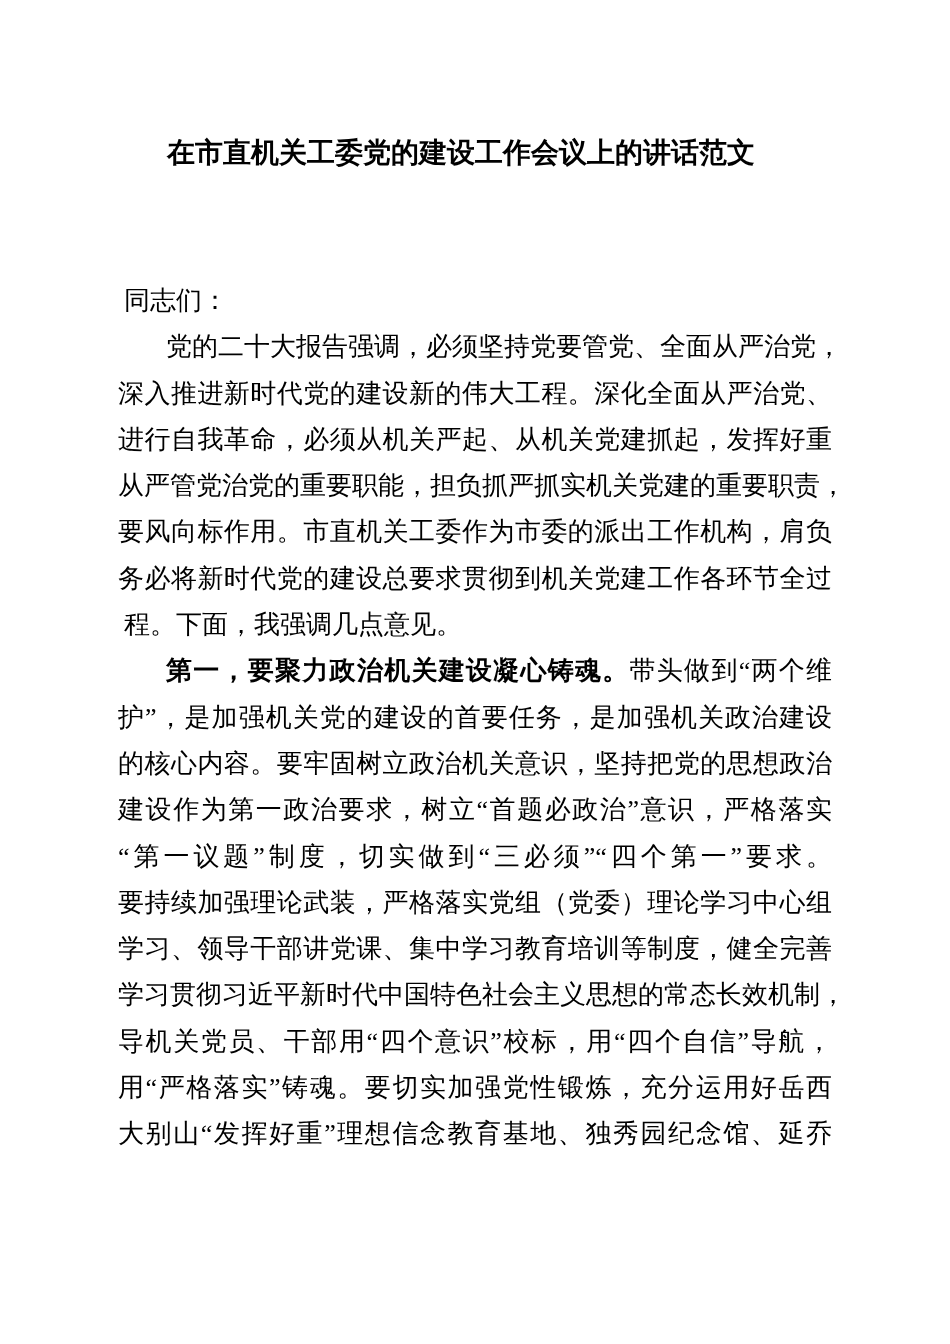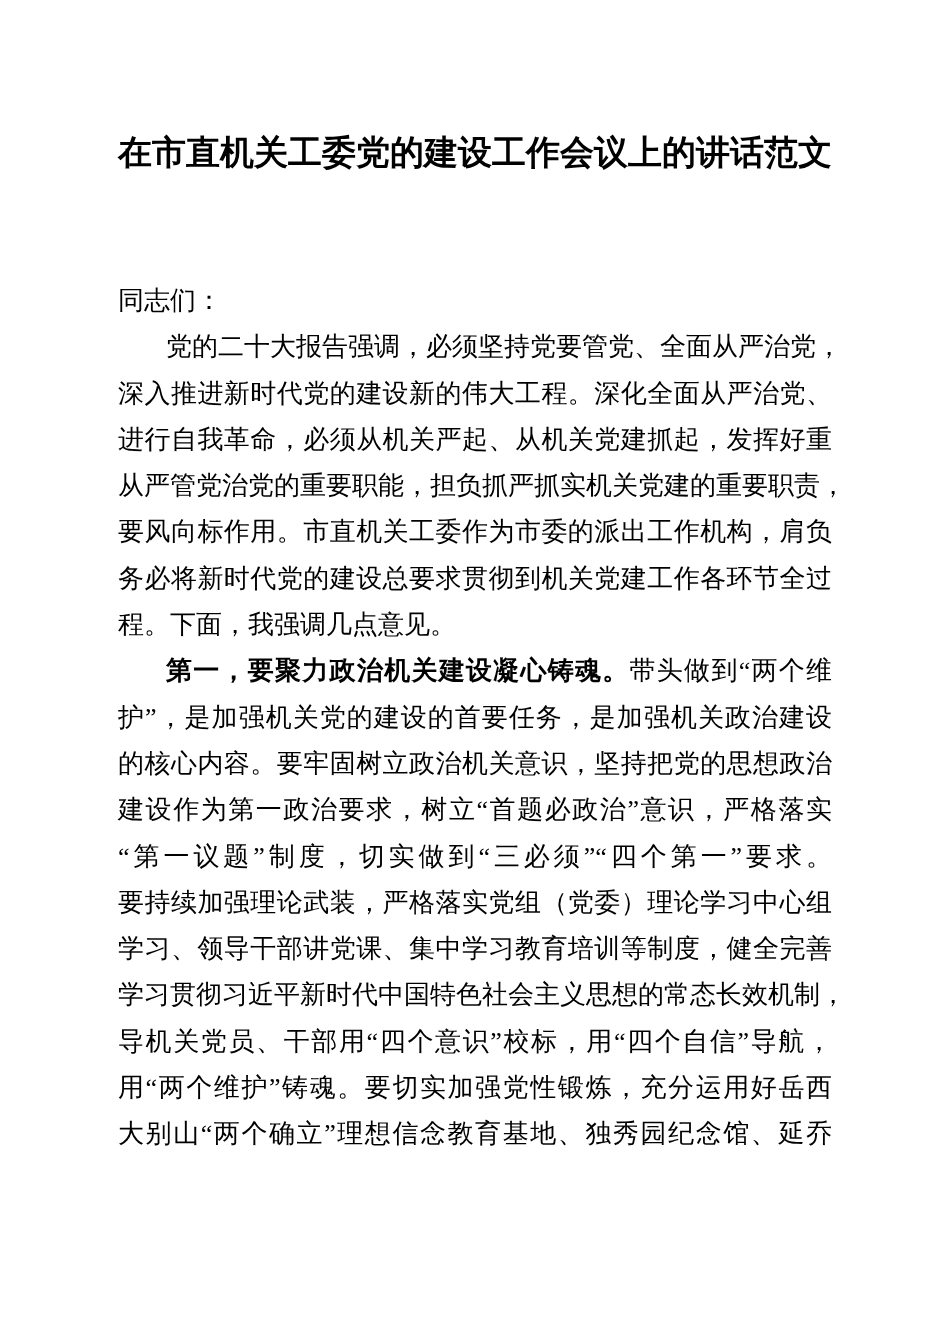--- a/index.html
+++ b/index.html
@@ -11,25 +11,25 @@
     position: relative;
     width: 950px;
     height: 1344px;
     background: #ffffff;
     color: #000000;
     font-family: "Liberation Serif", "DejaVu Serif", serif;
     overflow: hidden;
   }
   .doc-title {
     position: absolute;
-    left: 118px;
+    left: 104px;
     top: 126px;
     width: 714px;
     margin: 0;
-    font-size: 34px;
+    font-size: 28px;
     line-height: 54px;
     font-weight: bold;
     text-align: center;
     letter-spacing: 0;
   }
   .doc-body {
     position: absolute;
     left: 118px;
     top: 278px;
     width: 714px;
@@ -40,20 +40,21 @@
     font-size: 26px;
     text-align: justify;
     text-align-last: justify;
     text-justify: inter-character;
     white-space: nowrap;
     overflow: visible;
   }
   .line.no-fill {
     text-align: center;
     text-align-last: left;
+    margin-left: 6px;
   }
   .line.indent {
     text-indent: 48px;
   }
   .line b {
     font-weight: bold;
   }
 </style>
 </head>
 <body>
@@ -71,16 +72,16 @@
       <div class="line no-fill">程。下面，我强调几点意见。</div>
       <div class="line indent"><b>第一，要聚力政治机关建设凝心铸魂。</b>带头做到“两个维</div>
       <div class="line">护”，是加强机关党的建设的首要任务，是加强机关政治建设</div>
       <div class="line">的核心内容。要牢固树立政治机关意识，坚持把党的思想政治</div>
       <div class="line">建设作为第一政治要求，树立“首题必政治”意识，严格落实</div>
       <div class="line">“第一议题”制度，切实做到“三必须”“四个第一”要求。</div>
       <div class="line">要持续加强理论武装，严格落实党组（党委）理论学习中心组</div>
       <div class="line">学习、领导干部讲党课、集中学习教育培训等制度，健全完善</div>
       <div class="line">学习贯彻习近平新时代中国特色社会主义思想的常态长效机制，</div>
       <div class="line">导机关党员、干部用“四个意识”校标，用“四个自信”导航，</div>
-      <div class="line">用“两个维护”铸魂。要切实加强党性锻炼，充分运用好岳西</div>
-      <div class="line">大别山“两个确立”理想信念教育基地、独秀园纪念馆、延乔</div>
+      <div class="line">用“严格落实”铸魂。要切实加强党性锻炼，充分运用好岳西</div>
+      <div class="line">大别山“发挥好重”理想信念教育基地、独秀园纪念馆、延乔</div>
     </div>
 </div>
 
 </body></html>

